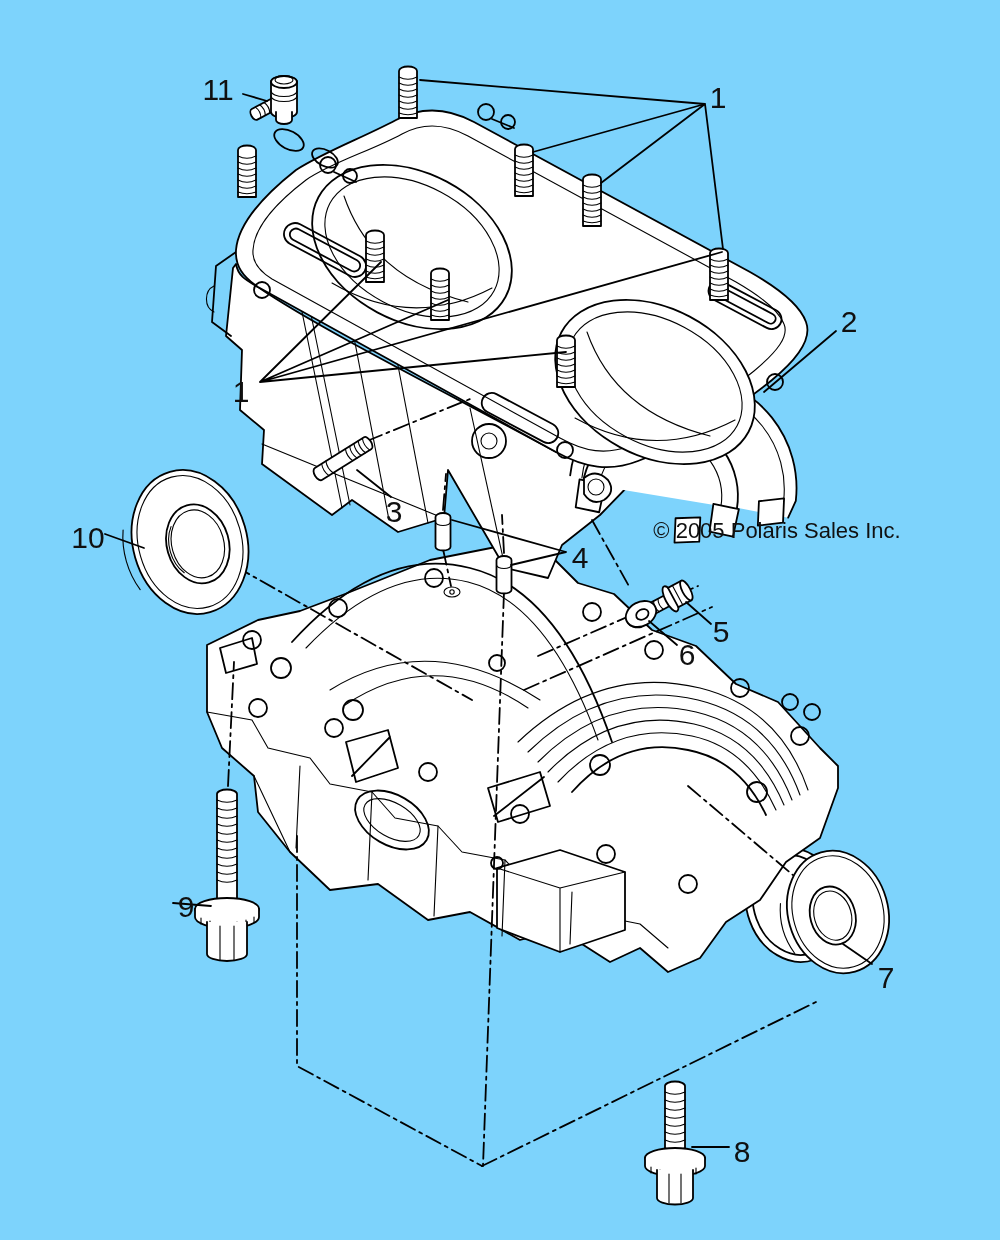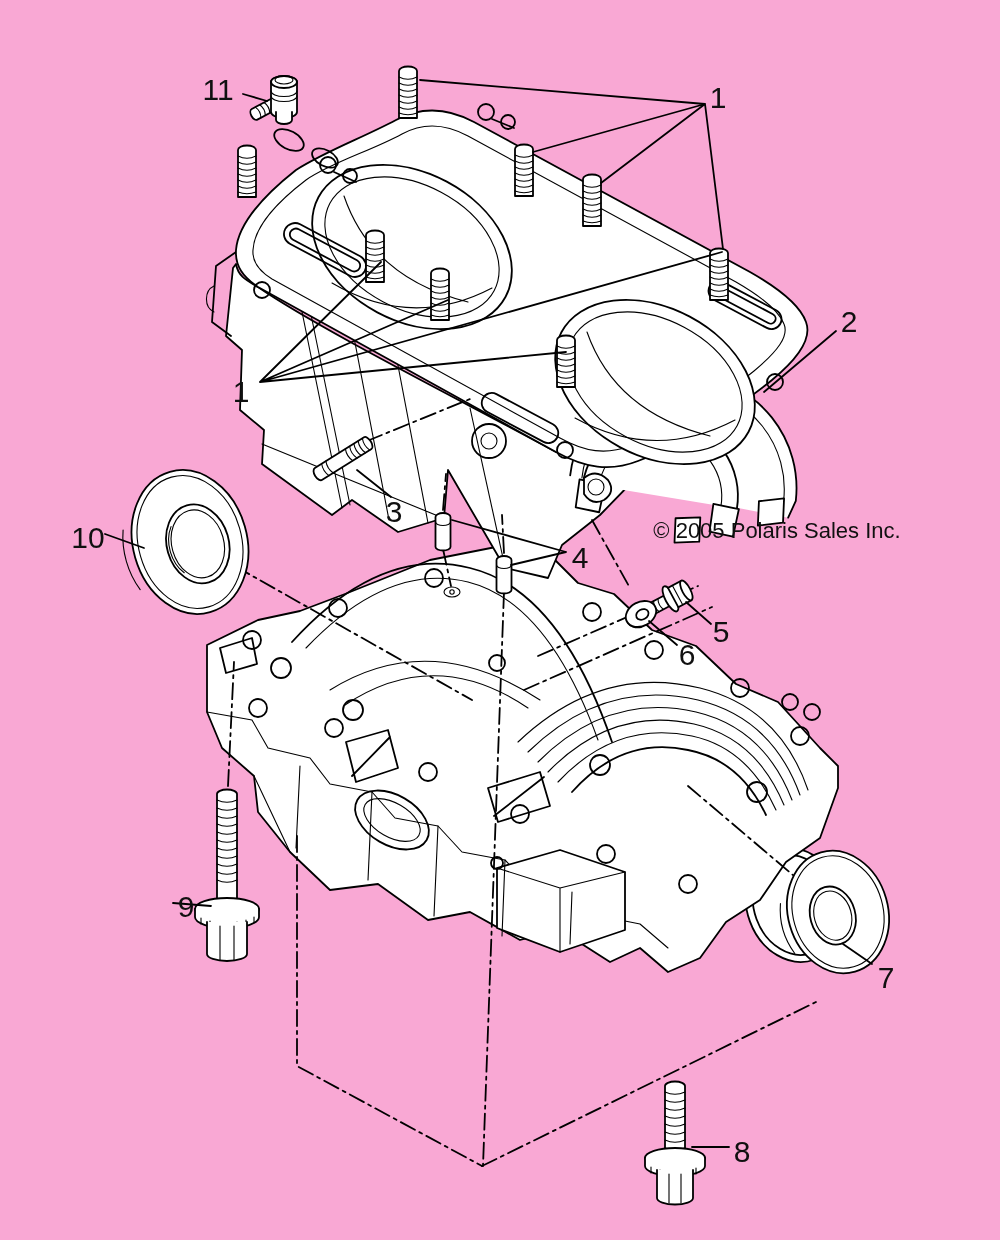--- a/index.html
+++ b/index.html
@@ -1,16 +1,16 @@
 <!DOCTYPE html>
 <html><head>
 <meta charset="utf-8">
 <style>
   html,body{margin:0;padding:0;background:#ffffff;}
-  .stage{position:relative;width:1000px;height:1240px;background:#f9a8d4;overflow:hidden;
+  .stage{position:relative;width:1000px;height:1240px;background:#7dd3fc;overflow:hidden;
          font-family:"Liberation Sans",sans-serif;}
   .stage svg{position:absolute;left:0;top:0;}
   svg *{stroke:#000;stroke-width:1.8;stroke-linecap:round;stroke-linejoin:round;fill:none;}
   svg .w{fill:#ffffff;}
   svg .t{stroke:none;fill:#101010;font-family:"Liberation Sans",sans-serif;font-size:30px;text-anchor:middle;}
   svg .t2{stroke:none;fill:#101010;font-family:"Liberation Sans",sans-serif;font-size:22px;text-anchor:middle;}
   svg .cl{stroke-width:1.3;stroke-dasharray:16 5 3 5;}
   svg .ld{stroke-width:1.5;}
   svg .thin{stroke-width:1.1;}
 </style>

